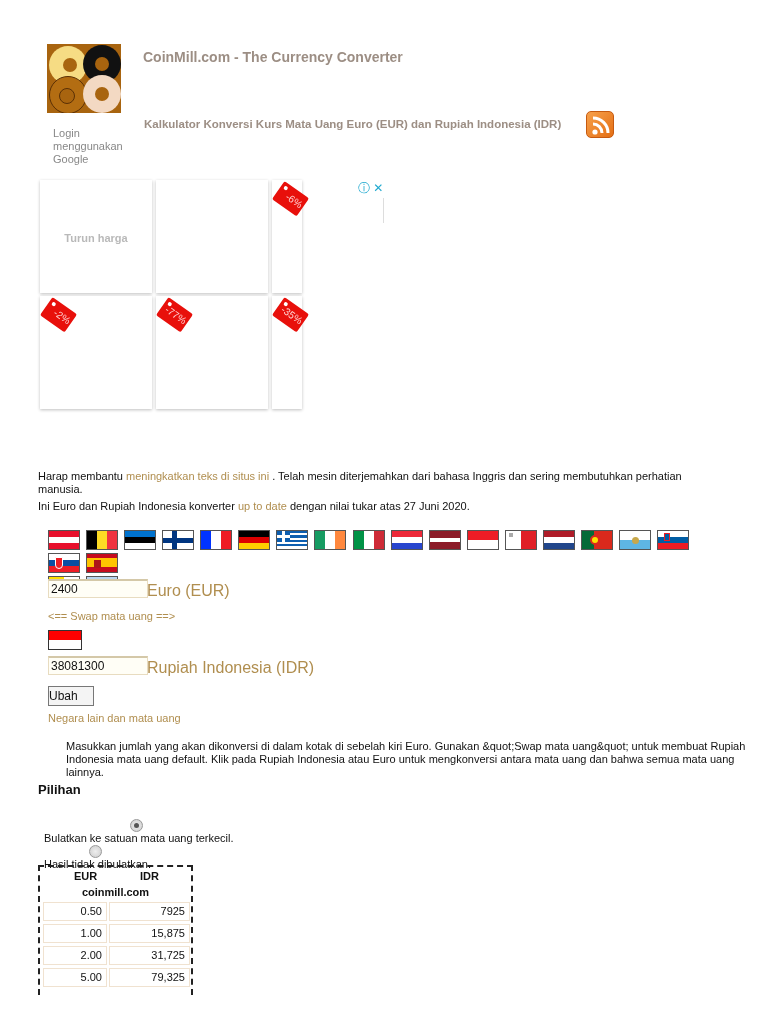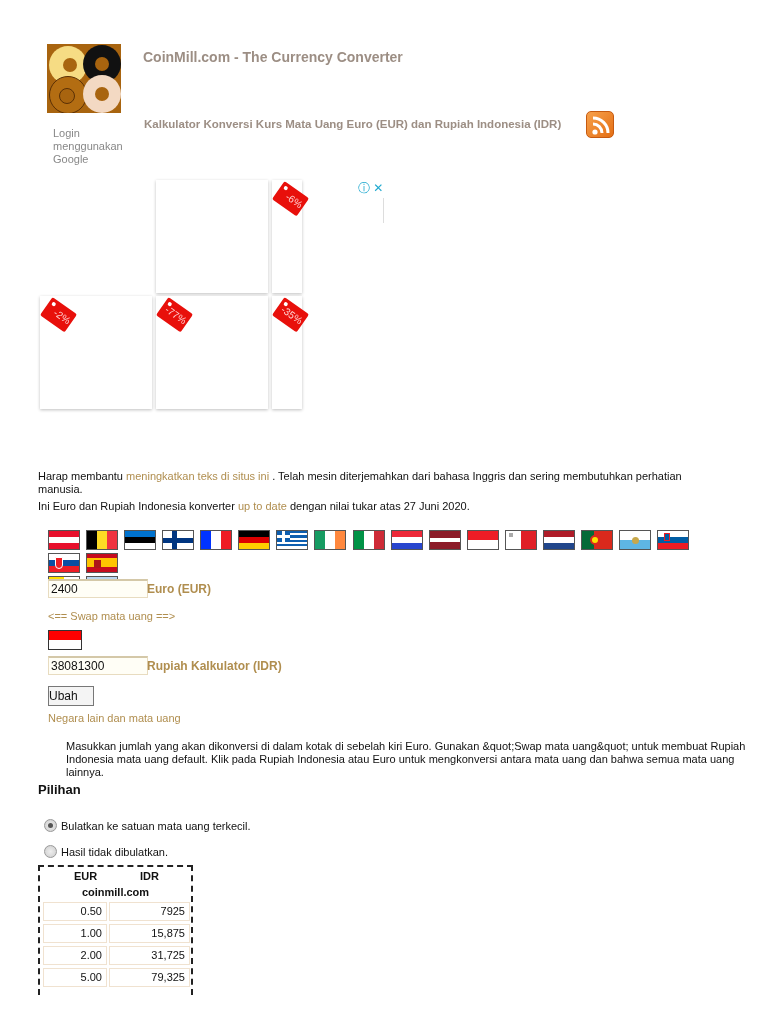--- a/index.html
+++ b/index.html
@@ -24,28 +24,28 @@
   .ad-line { position: absolute; left: 345px; top: 20px; width: 1px; height: 25px; background: #ddd; }
 
   .para { position: absolute; left: 38px; font-size: 11px; line-height: 13px; color: #111; }
   a.lnk, .lnk { color: #b08e4f; text-decoration: none; }
 
   .flags { position: absolute; left: 48px; top: 530px; width: 670px; }
   .flag { display: inline-block; width: 32px; height: 20px; border: 1px solid #555; margin: 0 3px 3px 0; vertical-align: top; overflow: hidden; position: relative; }
   .flag .s { position: absolute; }
 
   .inp { position: absolute; left: 48px; width: 100px; height: 19px; border: 1px solid #e8dcc0; border-top: 2px solid #d4c8a8; background: #fffef6; font-size: 12px; padding-left: 2px; line-height: 16px; color: #111; font-family: "Liberation Sans", sans-serif; }
-  .cur-lbl { position: absolute; left: 147px; font-size: 12px; color: #b08e4f; font-weight: bold; }
+  .cur-lbl { position: absolute; left: 147px; font-size: 16px; color: #b08e4f; }
   .swap { position: absolute; left: 48px; top: 610px; font-size: 11px; color: #b08e4f; }
   .idr-flag { position: absolute; left: 48px; top: 630px; width: 34px; height: 20px; border: 1px solid #333; overflow: hidden; }
   .btn { position: absolute; left: 48px; top: 686px; width: 46px; height: 20px; border: 1px solid #777; background: #f4f4f4; font-size: 12px; text-align: left; line-height: 18px; color: #111; }
   .other { position: absolute; left: 48px; top: 712px; font-size: 11px; color: #b08e4f; }
 
   .h-pilihan { position: absolute; left: 38px; top: 782px; font-size: 13px; font-weight: bold; }
-  .radio-row { position: absolute; left: 44px; font-size: 11px; display: flex; align-items: flex-end; }
+  .radio-row { position: absolute; left: 44px; font-size: 11px; display: flex; align-items: center; flex-direction: column; }
   .radio { width: 13px; height: 13px; border-radius: 50%; border: 1px solid #999; background: radial-gradient(circle, #eee, #ccc); margin-right: 4px; position: relative; }
   .radio.on::after { content: ""; position: absolute; left: 3px; top: 3px; width: 5px; height: 5px; border-radius: 50%; background: #555; }
 
   .tbl { position: absolute; left: 38px; top: 865px; width: 155px; height: 130px; border: 2px dashed #222; border-bottom: none; }
   .tbl .hd { position: absolute; top: 3px; font-size: 11px; font-weight: bold; }
   .tbl .site { position: absolute; top: 19px; left: 0; right: 0; text-align: center; font-size: 11px; font-weight: bold; }
   .cell { position: absolute; height: 19px; border: 1px solid #f0e2d0; font-size: 11px; text-align: right; padding-right: 4px; line-height: 17px; }
 </style>
 </head>
 <body>
@@ -65,20 +65,23 @@
 <div class="page-sub">Kalkulator Konversi Kurs Mata Uang Euro (EUR) dan Rupiah Indonesia (IDR)</div>
 <div class="rss">
   <svg width="28" height="27" viewBox="0 0 28 27">
     <circle cx="8" cy="20" r="2.6" fill="#fff"></circle>
     <path d="M6 12 a9 9 0 0 1 9 9" stroke="#fff" stroke-width="3" fill="none"></path>
     <path d="M6 6 a15 15 0 0 1 15 15" stroke="#fff" stroke-width="3" fill="none"></path>
   </svg>
 </div>
 
 <div class="ad">
+  <div class="tile" style="left:2px;top:2px;">
+    <div class="tt">Turun harga</div>
+  </div>
   <div class="tile" style="left:118px;top:2px;"></div>
   <div class="tile" style="left:234px;top:2px;width:30px;">
     <div class="tag">-6%</div>
   </div>
   <div class="tile" style="left:2px;top:118px;">
     <div class="tag">-2%</div>
   </div>
   <div class="tile" style="left:118px;top:118px;">
     <div class="tag">-77%</div>
   </div>
@@ -122,21 +125,21 @@
   <br>
   <span class="flag" style="background:linear-gradient(90deg,#ffe000 50%,#fff 50%);"><span class="s" style="left:19px;top:6px;width:6px;height:7px;background:#d8c070;"></span></span>
   <span class="flag" style="background:#b8d4ee;"><span class="s" style="left:3px;top:3px;width:24px;height:12px;background:repeating-linear-gradient(90deg,#8ab0d8 0 5px,#e0ecf8 5px 9px);"></span></span>
 </div>
 
 <input class="inp" style="top: 579px;" value="2400">
 <div class="cur-lbl" style="top:582px;">Euro (EUR)</div>
 <div class="swap">&lt;== Swap mata uang ==&gt;</div>
 <div class="idr-flag" style="background:linear-gradient(#ff0000 50%,#fff 50%);"></div>
 <input class="inp" style="top: 656px;" value="38081300">
-<div class="cur-lbl" style="top:659px;">Rupiah Kalkulator (IDR)</div>
+<div class="cur-lbl" style="top:659px;">Rupiah Indonesia (IDR)</div>
 <div class="btn">Ubah</div>
 <div class="other">Negara lain dan mata uang</div>
 
 <div class="para" style="top:740px;width:690px;margin-left:28px;">Masukkan jumlah yang akan dikonversi di dalam kotak di sebelah kiri Euro. Gunakan &amp;quot;Swap mata uang&amp;quot; untuk membuat Rupiah Indonesia mata uang default. Klik pada Rupiah Indonesia atau Euro untuk mengkonversi antara mata uang dan bahwa semua mata uang lainnya.</div>
 
 <div class="h-pilihan">Pilihan</div>
 <div class="radio-row" style="top:819px;">
   <span class="radio on"></span>
   <span>Bulatkan ke satuan mata uang terkecil.</span>
 </div>

